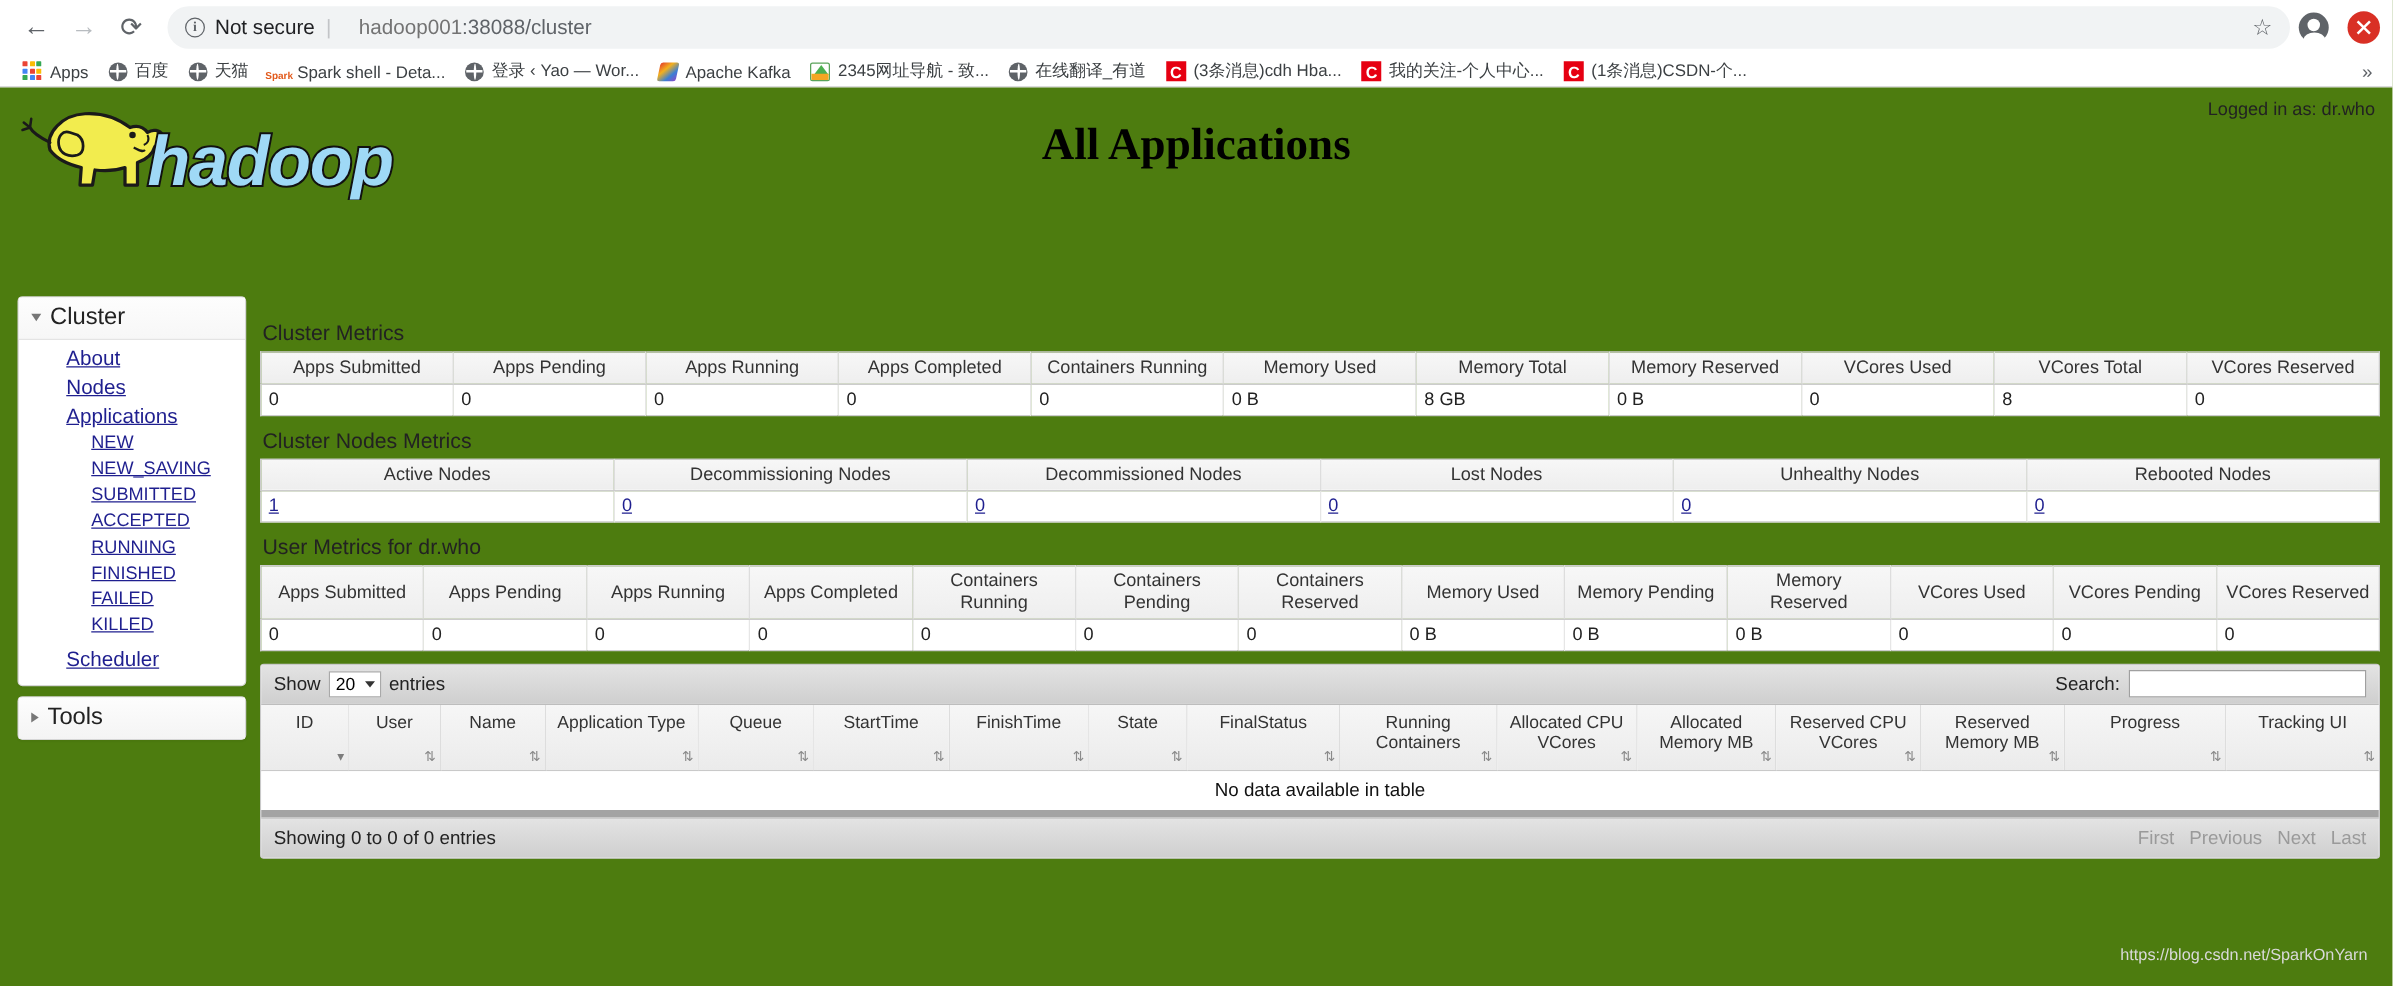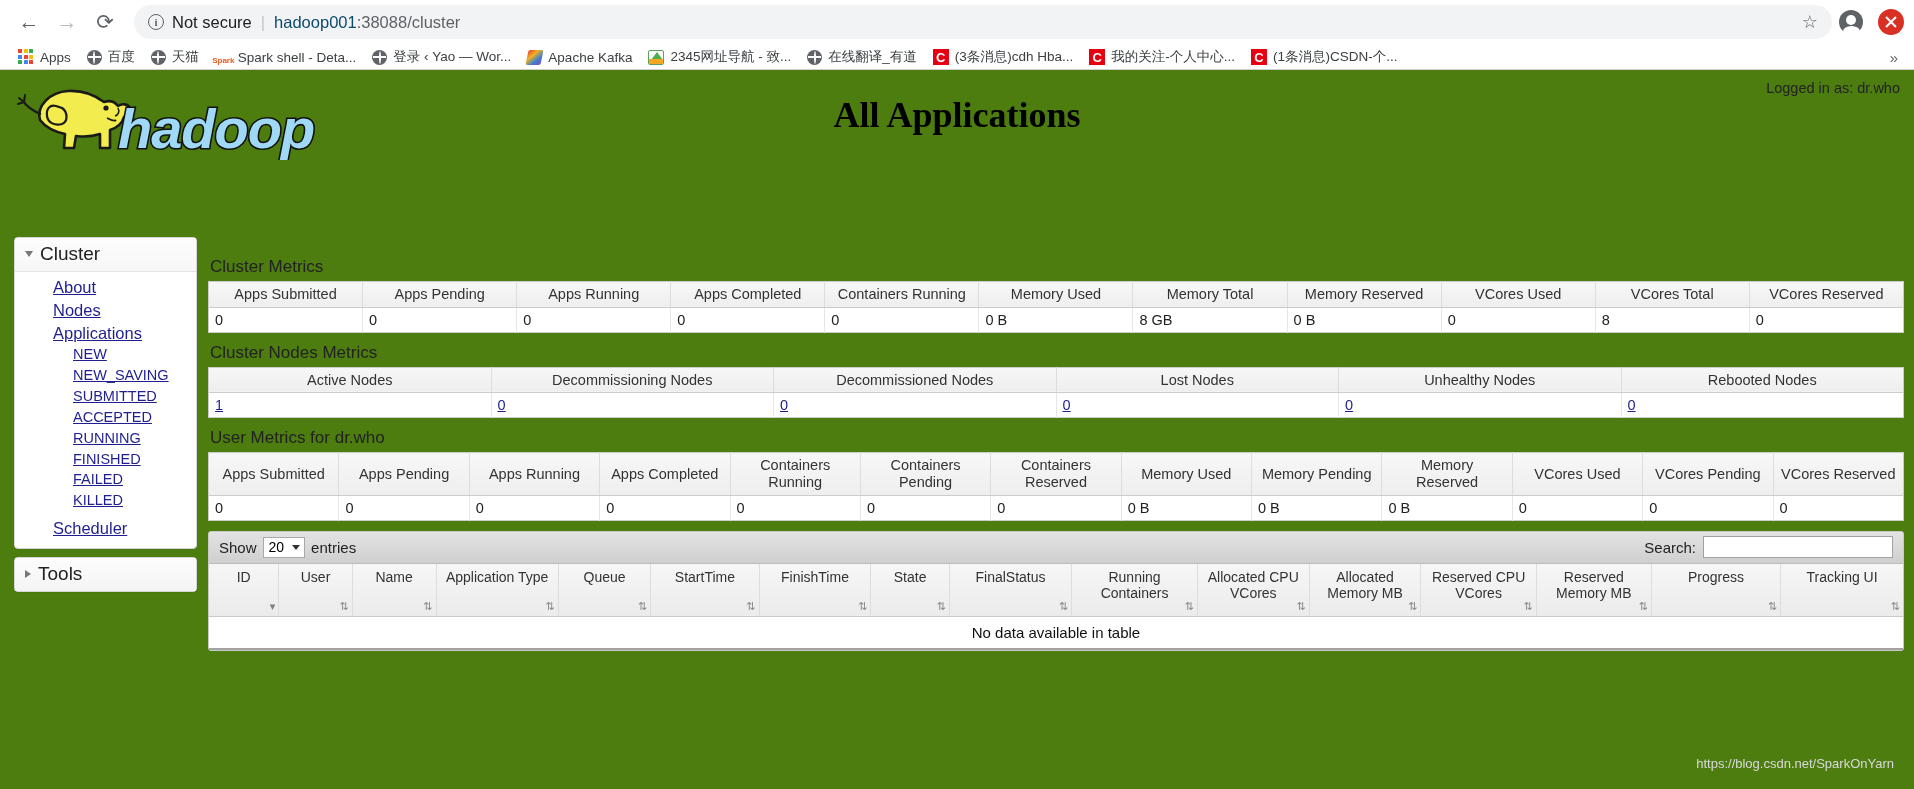--- a/index.html
+++ b/index.html
@@ -57,21 +57,21 @@
     margin-right: 8px;
     flex: none;
     font-family: "Liberation Serif", serif;
   }
   .not-secure { color: #202124; margin-right: 9px; }
   .url-sep {
     color: #c2c4c7;
     margin-right: 9px;
     font-weight: 300;
   }
-  .url-host { color: #0c4a6e; }
+  .url-host { color: #737373; margin-left: 13px; }
   .url-rest { color: #5f6368; }
   .omni-right {
     display: flex; align-items: center; gap: 2px;
     margin-left: auto;
     padding-left: 12px;
   }
   .star-icon { color: #5f6368; font-size: 18px; }
   .avatar-circle {
     width: 24px; height: 24px; border-radius: 50%;
     background: #5f6368;
@@ -386,21 +386,21 @@
     line-height: 1;
     letter-spacing: -1px;
   }
   .sort-ico.desc { color: #7d7d7d; }
   .dt-empty {
     text-align: center;
     font-size: 15px;
     color: #111;
     padding: 7px 0;
     background: #fff;
-    border-bottom: 2px solid #a3a3a3;
+    border-bottom: 6px solid #a3a3a3;
   }
   .dt-bottom {
     background: linear-gradient(#e3e3e3,#cfcfcf);
     border-top: 1px solid #bdbdbd;
     padding: 6px 10px;
     display: flex;
     align-items: center;
     font-size: 15px;
     color: #222;
     height: 32px;
@@ -724,17 +724,26 @@
             <th><span>Reserved CPU VCores</span><span class="sort-ico">⇅</span></th>
             <th><span>Reserved Memory MB</span><span class="sort-ico">⇅</span></th>
             <th><span>Progress</span><span class="sort-ico">⇅</span></th>
             <th><span>Tracking UI</span><span class="sort-ico">⇅</span></th>
           </tr>
         </thead>
       </table>
 
       <div class="dt-empty">No data available in table</div>
 
+      <div class="dt-bottom">
+        <div class="dt-info">Showing 0 to 0 of 0 entries</div>
+        <div class="dt-pager">
+          <span>First</span>
+          <span>Previous</span>
+          <span>Next</span>
+          <span>Last</span>
+        </div>
+      </div>
     </div>
   </div>
 
   <div class="watermark">https://blog.csdn.net/SparkOnYarn</div>
 </div>
 
 </body></html>

